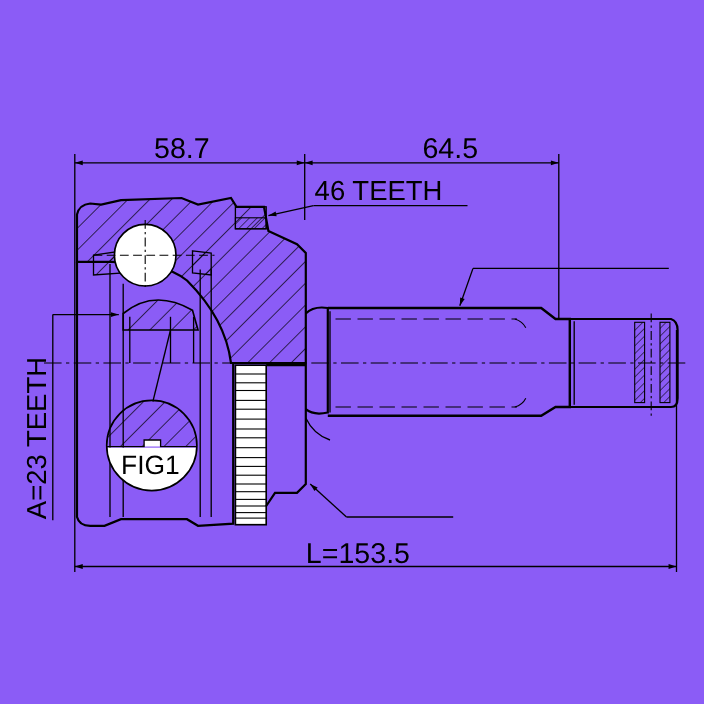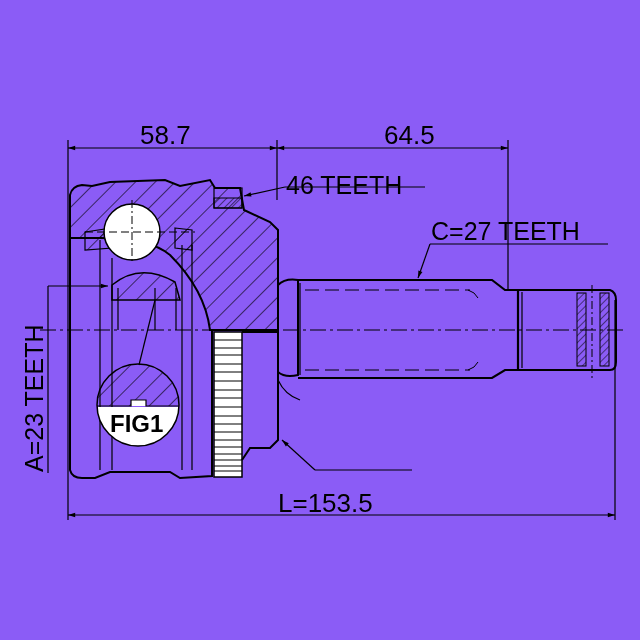--- a/index.html
+++ b/index.html
@@ -138,18 +138,17 @@
         </clipPath>
       <rect x="97" y="364" width="82" height="42" fill="url(#hatch)" clip-path="url(#figclip)"></rect>
       <path d="M97,406 L131,406 L131,400 L146,400 L146,406 L179,406" fill="#fff" stroke="#000" stroke-width="1.2"></path>
       <rect x="97" y="407" width="82" height="40" fill="#fff" clip-path="url(#figclip)"></rect>
       <circle cx="138" cy="405" r="41" fill="none" stroke="#000" stroke-width="1.5"></circle>
     </g>
   </svg>
 
   <span class="lbl dim" style="left:140px; top:122px;">58.7</span>
   <span class="lbl dim" style="left:384px; top:122px;">64.5</span>
-  <span class="lbl call" style="left:286px; top:173px;">46 TEETH</span>
-  <span class="lbl call" style="left:431px; top:219px;">C=27 TEETH</span>
+  <span class="lbl call" style="left:286px; top:162px;">46 TEETH</span>
   <span class="lbl dim" style="left:278px; top:490px;text-align:center;">L=153.5</span>
-  <span class="lbl fig" style="left:110px; top:412px;font-weight:bold;">FIG1</span>
+  <span class="lbl fig" style="left:110px; top:412px;">FIG1</span>
   <span class="lbl call vert" style="left:22px; top:472px;">A=23 TEETH</span>
 </div>
 
 </body></html>

